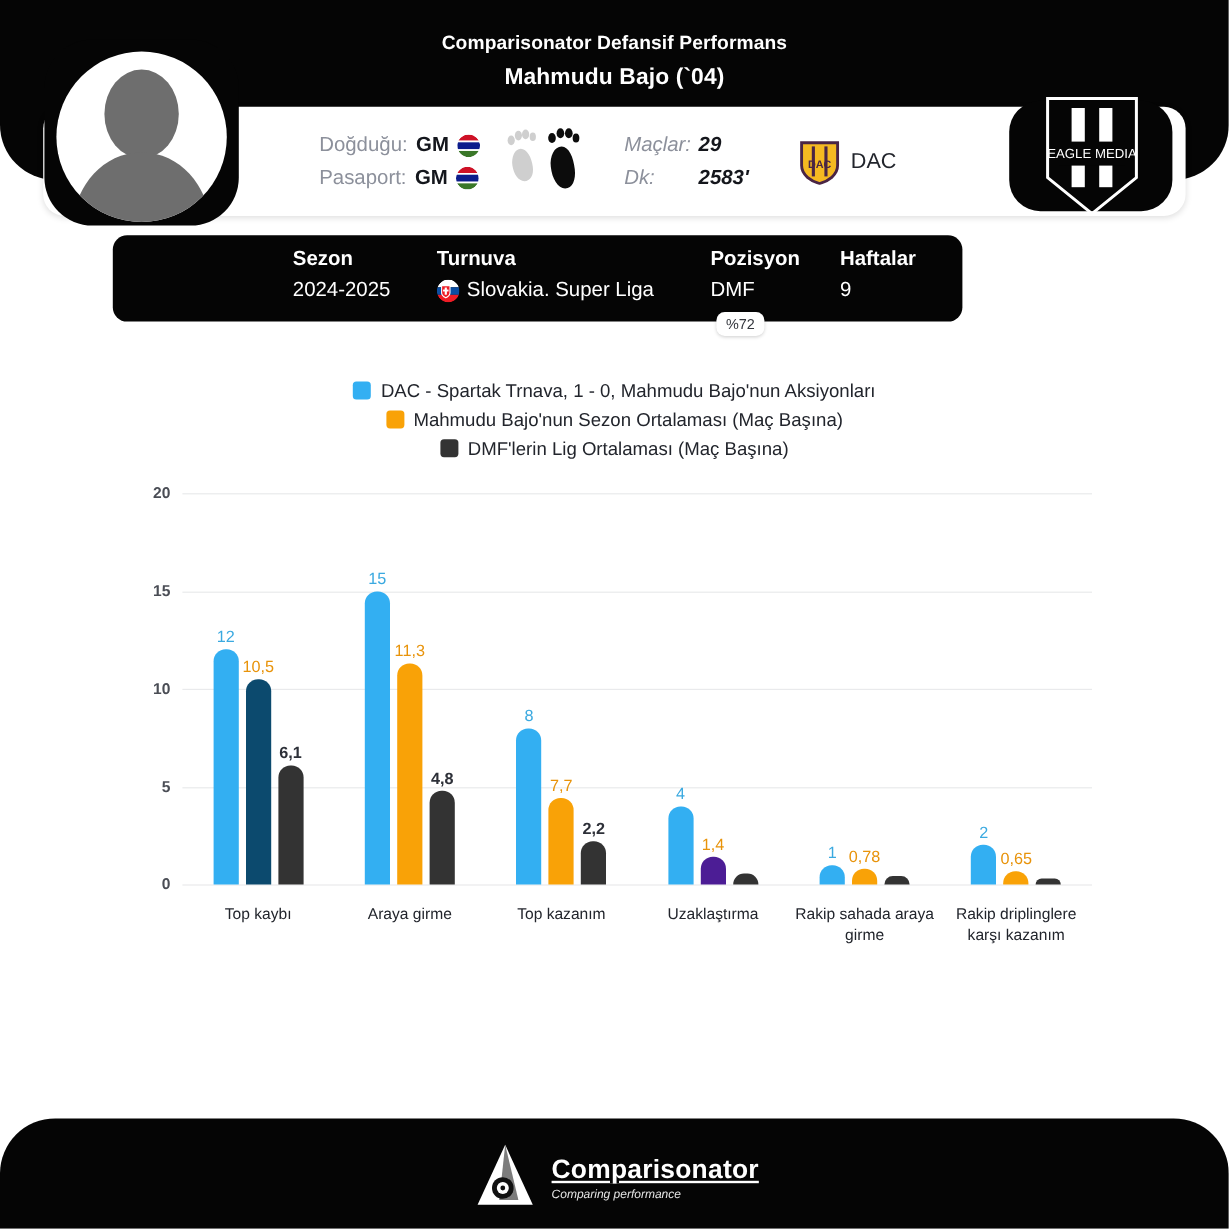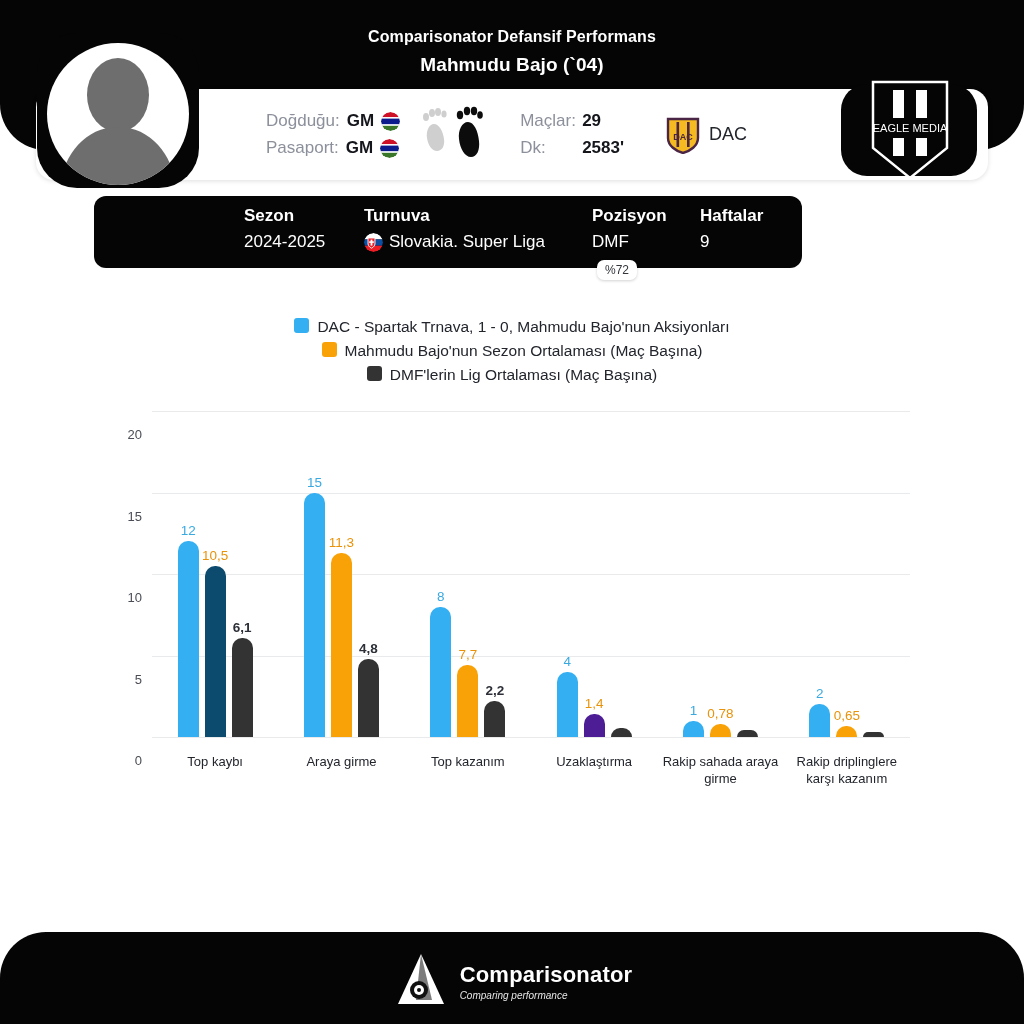--- a/index.html
+++ b/index.html
@@ -56,21 +56,21 @@
   .kv-row { display: flex; align-items: center; gap: 7px; white-space: nowrap; }
   .kv-key { color: #8c909b; font-size: 17px; }
   .kv-val { color: #14161c; font-size: 17px; font-weight: bold; }
   .flag-circle {
     width: 19px; height: 19px; border-radius: 50%; overflow: hidden;
     display: inline-block; flex: 0 0 auto;
   }
 
   .foot-icon { width: 74px; height: 62px; position: relative; flex: 0 0 auto; }
 
-  .stat-col { display: flex; flex-direction: column; gap: 7px; margin-left: 6px; }
+  .stat-col { display: flex; flex-direction: column; gap: 7px; margin-left: 6px; font-style: italic; }
   .stat-row { display: flex; align-items: baseline; white-space: nowrap; }
   .stat-key { color: #8c909b; font-size: 17px; width: 62px; }
   .stat-val { color: #14161c; font-size: 17px; font-weight: bold; }
 
   .club-box { display: flex; align-items: center; gap: 9px; margin-left: 22px; }
   .club-name { font-size: 18px; color: #22252c; }
 
   
   .season-bar {
     position: absolute; left: 94px; top: 196px; width: 708px; height: 72px;
@@ -99,21 +99,21 @@
   .legend-row { display: flex; align-items: flex-start; gap: 8px; }
   .legend-swatch { width: 15px; height: 15px; border-radius: 3px; flex: 0 0 auto; }
   .legend-label { font-size: 15.5px; color: #22252c; white-space: nowrap; }
 
   
   .chart { position: absolute; left: 0; top: 395px; width: 1024px; height: 420px; }
   .plot { position: absolute; left: 152px; top: 16px; width: 758px; height: 326px; }
   .gridline { position: absolute; left: 0; width: 758px; height: 1px; background: #e9eaec; }
   .ytick {
     position: absolute; width: 42px; text-align: right;
-    font-size: 13px; font-weight: normal; color: #4a4d55; margin-top: 24px;
+    font-size: 13px; font-weight: bold; color: #4a4d55;
   }
   .groups {
     position: absolute; left: 152px; top: 16px; width: 758px; height: 326px;
     display: flex;
   }
   .group { flex: 1 1 0; position: relative; height: 326px; }
   .bars {
     position: absolute; bottom: 0; left: 0; width: 100%; height: 326px;
     display: flex; justify-content: center; align-items: flex-end; gap: 6px;
   }
@@ -135,21 +135,21 @@
   
   .footer {
     position: absolute; left: 0; bottom: 0; width: 1024px; height: 92px;
     background: #050505; border-top-left-radius: 46px; border-top-right-radius: 46px;
   }
   .footer-logo {
     position: absolute; left: 0; top: 20px; width: 1024px;
     display: flex; justify-content: center; align-items: center; gap: 12px;
   }
   .footer-text { display: flex; flex-direction: column; color: #ffffff; }
-  .footer-brand { font-size: 22px; font-weight: bold; letter-spacing: 0.2px; }
+  .footer-brand { font-size: 22px; font-weight: bold; letter-spacing: 0.2px; text-decoration: underline; }
   .footer-tag { font-size: 10px; font-style: italic; color: #e6e6e6; margin-top: 2px; }
 </style>
 </head>
 <body>
 
 <div id="root">
 
   <div class="top-banner"></div>
 
   <div class="title-block">

